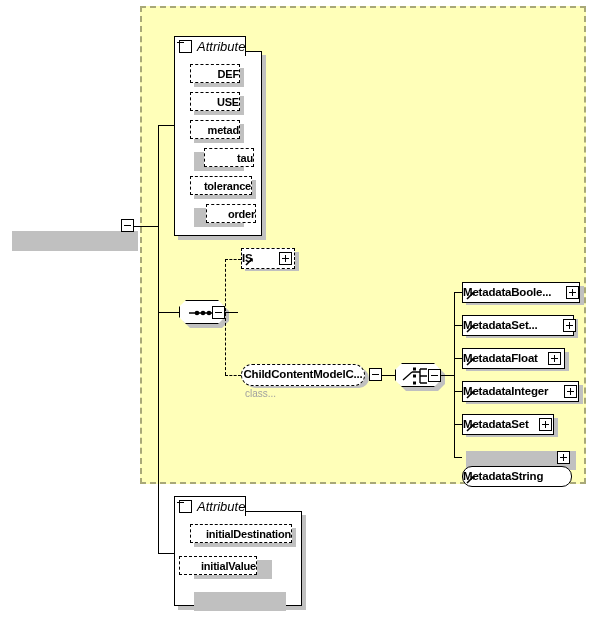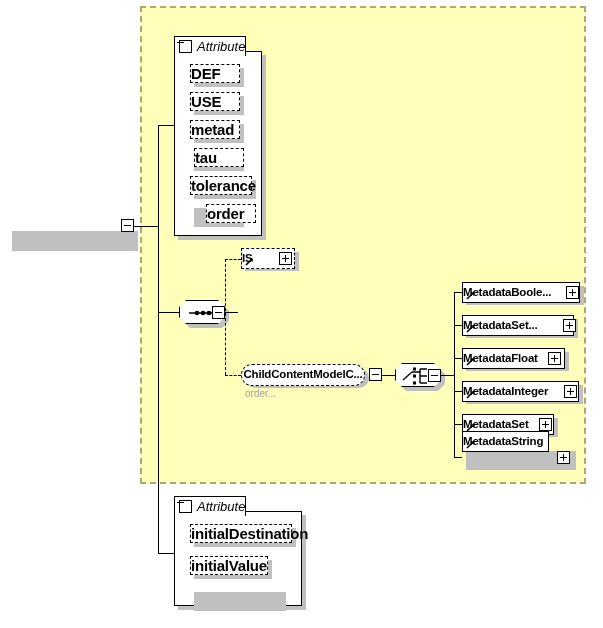--- a/index.html
+++ b/index.html
@@ -142,22 +142,22 @@
     flex: 0 0 auto;
   }
   .attr-item {
     position: absolute;
     box-sizing: border-box;
     background: #ffffff;
     border: 1px dashed #000000;
     height: 19px;
     display: flex;
     align-items: center;
-    justify-content: flex-start;
-    font-size: 15px;
+    justify-content: flex-end;
+    font-size: 11px;
     font-weight: bold;
     color: #000000;
     white-space: nowrap;
     letter-spacing: -0.2px;
   }
 
   
   .hline {
     position: absolute;
     height: 1px;
@@ -237,21 +237,21 @@
   <div class="attr-item" style="left:190px; top:92px; width:50px;">
     <span>USE</span>
   </div>
 
   <div class="shadow" style="left:194px; top:124px; width:50px; height:19px;"></div>
   <div class="attr-item" style="left:190px; top:120px; width:50px;">
     <span>metad</span>
   </div>
 
   <div class="shadow" style="left:194px; top:152px; width:50px; height:19px;"></div>
-  <div class="attr-item" style="left:194px; top:148px; width:50px;">
+  <div class="attr-item" style="left:204px; top:148px; width:50px;">
     <span>tau</span>
   </div>
 
   <div class="shadow" style="left:194px; top:180px; width:62px; height:19px;"></div>
   <div class="attr-item" style="left:190px; top:176px; width:62px;">
     <span>tolerance</span>
   </div>
 
   <div class="shadow" style="left:194px; top:208px; width:50px; height:19px;"></div>
   <div class="attr-item" style="left:206px; top:204px; width:50px;">
@@ -281,21 +281,21 @@
       <path d="M7.6 1.2 L8 5 L4.2 1.6 Z" fill="#000"></path>
     </svg>
     <span class="lbl">IS</span>
   </div>
   <div class="ctrl plus" style="left:279px; top:252px;"></div>
 
   <div class="shadow" style="left:245px; top:368px; width:124px; height:20px; border-radius:10px;"></div>
   <div class="node dashed" style="left:241px; top:364px; width:124px; height:22px; border-radius:11px; justify-content:center;">
     <span class="lbl" style="padding-left:0;">ChildContentModelC...</span>
   </div>
-  <div class="sub-label" style="left:245px; top:388px;">order...</div>
+  <div class="sub-label" style="left:245px; top:388px;">class...</div>
   <div class="ctrl" style="left:369px; top:368px;"></div>
   <div class="hline" style="left:382px; top:375px; width:13px;"></div>
 
   <div class="comp-shadow" style="left:399px; top:367px;"></div>
   <div class="compositor" style="left:395px; top:363px;">
     <svg width="46" height="24" viewBox="0 0 46 24">
       <line x1="7" y1="16" x2="16" y2="8" stroke="#000" stroke-width="1.4"></line>
       <line x1="16" y1="8" x2="24" y2="8" stroke="#000" stroke-width="1.4"></line>
       <line x1="24" y1="5" x2="24" y2="19" stroke="#000" stroke-width="1.4"></line>
       <line x1="24" y1="5" x2="31" y2="5" stroke="#000" stroke-width="1.4"></line>
@@ -361,21 +361,21 @@
   <div class="node hasarrow" style="left:462px; top:414px; width:92px; height:21px;">
     <svg class="refarrow" viewBox="0 0 9 9">
       <path d="M1 8 L7 2" stroke="#000" stroke-width="1.6"></path>
       <path d="M7.6 1.2 L8 5 L4.2 1.6 Z" fill="#000"></path>
     </svg>
     <span class="lbl">MetadataSet</span>
   </div>
   <div class="ctrl plus" style="left:539px; top:418px;"></div>
 
   <div class="shadow" style="left:466px; top:451px; width:110px; height:19px;"></div>
-  <div class="node hasarrow" style="left:462px; top:431px; width:87px; height:21px;">
+  <div class="node hasarrow" style="left:462px; top:466px; width:110px; height:21px;border-radius:10px;">
     <svg class="refarrow" viewBox="0 0 9 9">
       <path d="M1 8 L7 2" stroke="#000" stroke-width="1.6"></path>
       <path d="M7.6 1.2 L8 5 L4.2 1.6 Z" fill="#000"></path>
     </svg>
     <span class="lbl">MetadataString</span>
   </div>
   <div class="ctrl plus" style="left:557px; top:451px;"></div>
 
   <div class="shadow" style="left:178px; top:515px; width:128px; height:95px;"></div>
   <div class="attr-panel" style="left:174px; top:511px; width:128px; height:95px;"></div>
@@ -383,19 +383,19 @@
     <span class="ctrl"></span>
     <span class="tab-text">Attribute</span>
   </div>
 
   <div class="shadow" style="left:194px; top:528px; width:102px; height:19px;"></div>
   <div class="attr-item" style="left:190px; top:524px; width:102px;">
     <span>initialDestination</span>
   </div>
 
   <div class="shadow" style="left:194px; top:560px; width:78px; height:19px;"></div>
-  <div class="attr-item" style="left:190px; top:556px; width:78px;">
+  <div class="attr-item" style="left:179px; top:556px; width:78px;">
     <span>initialValue</span>
   </div>
 
   <div class="shadow" style="left:194px; top:592px; width:92px; height:19px;"></div>
 
 </div>
 
 </body></html>

